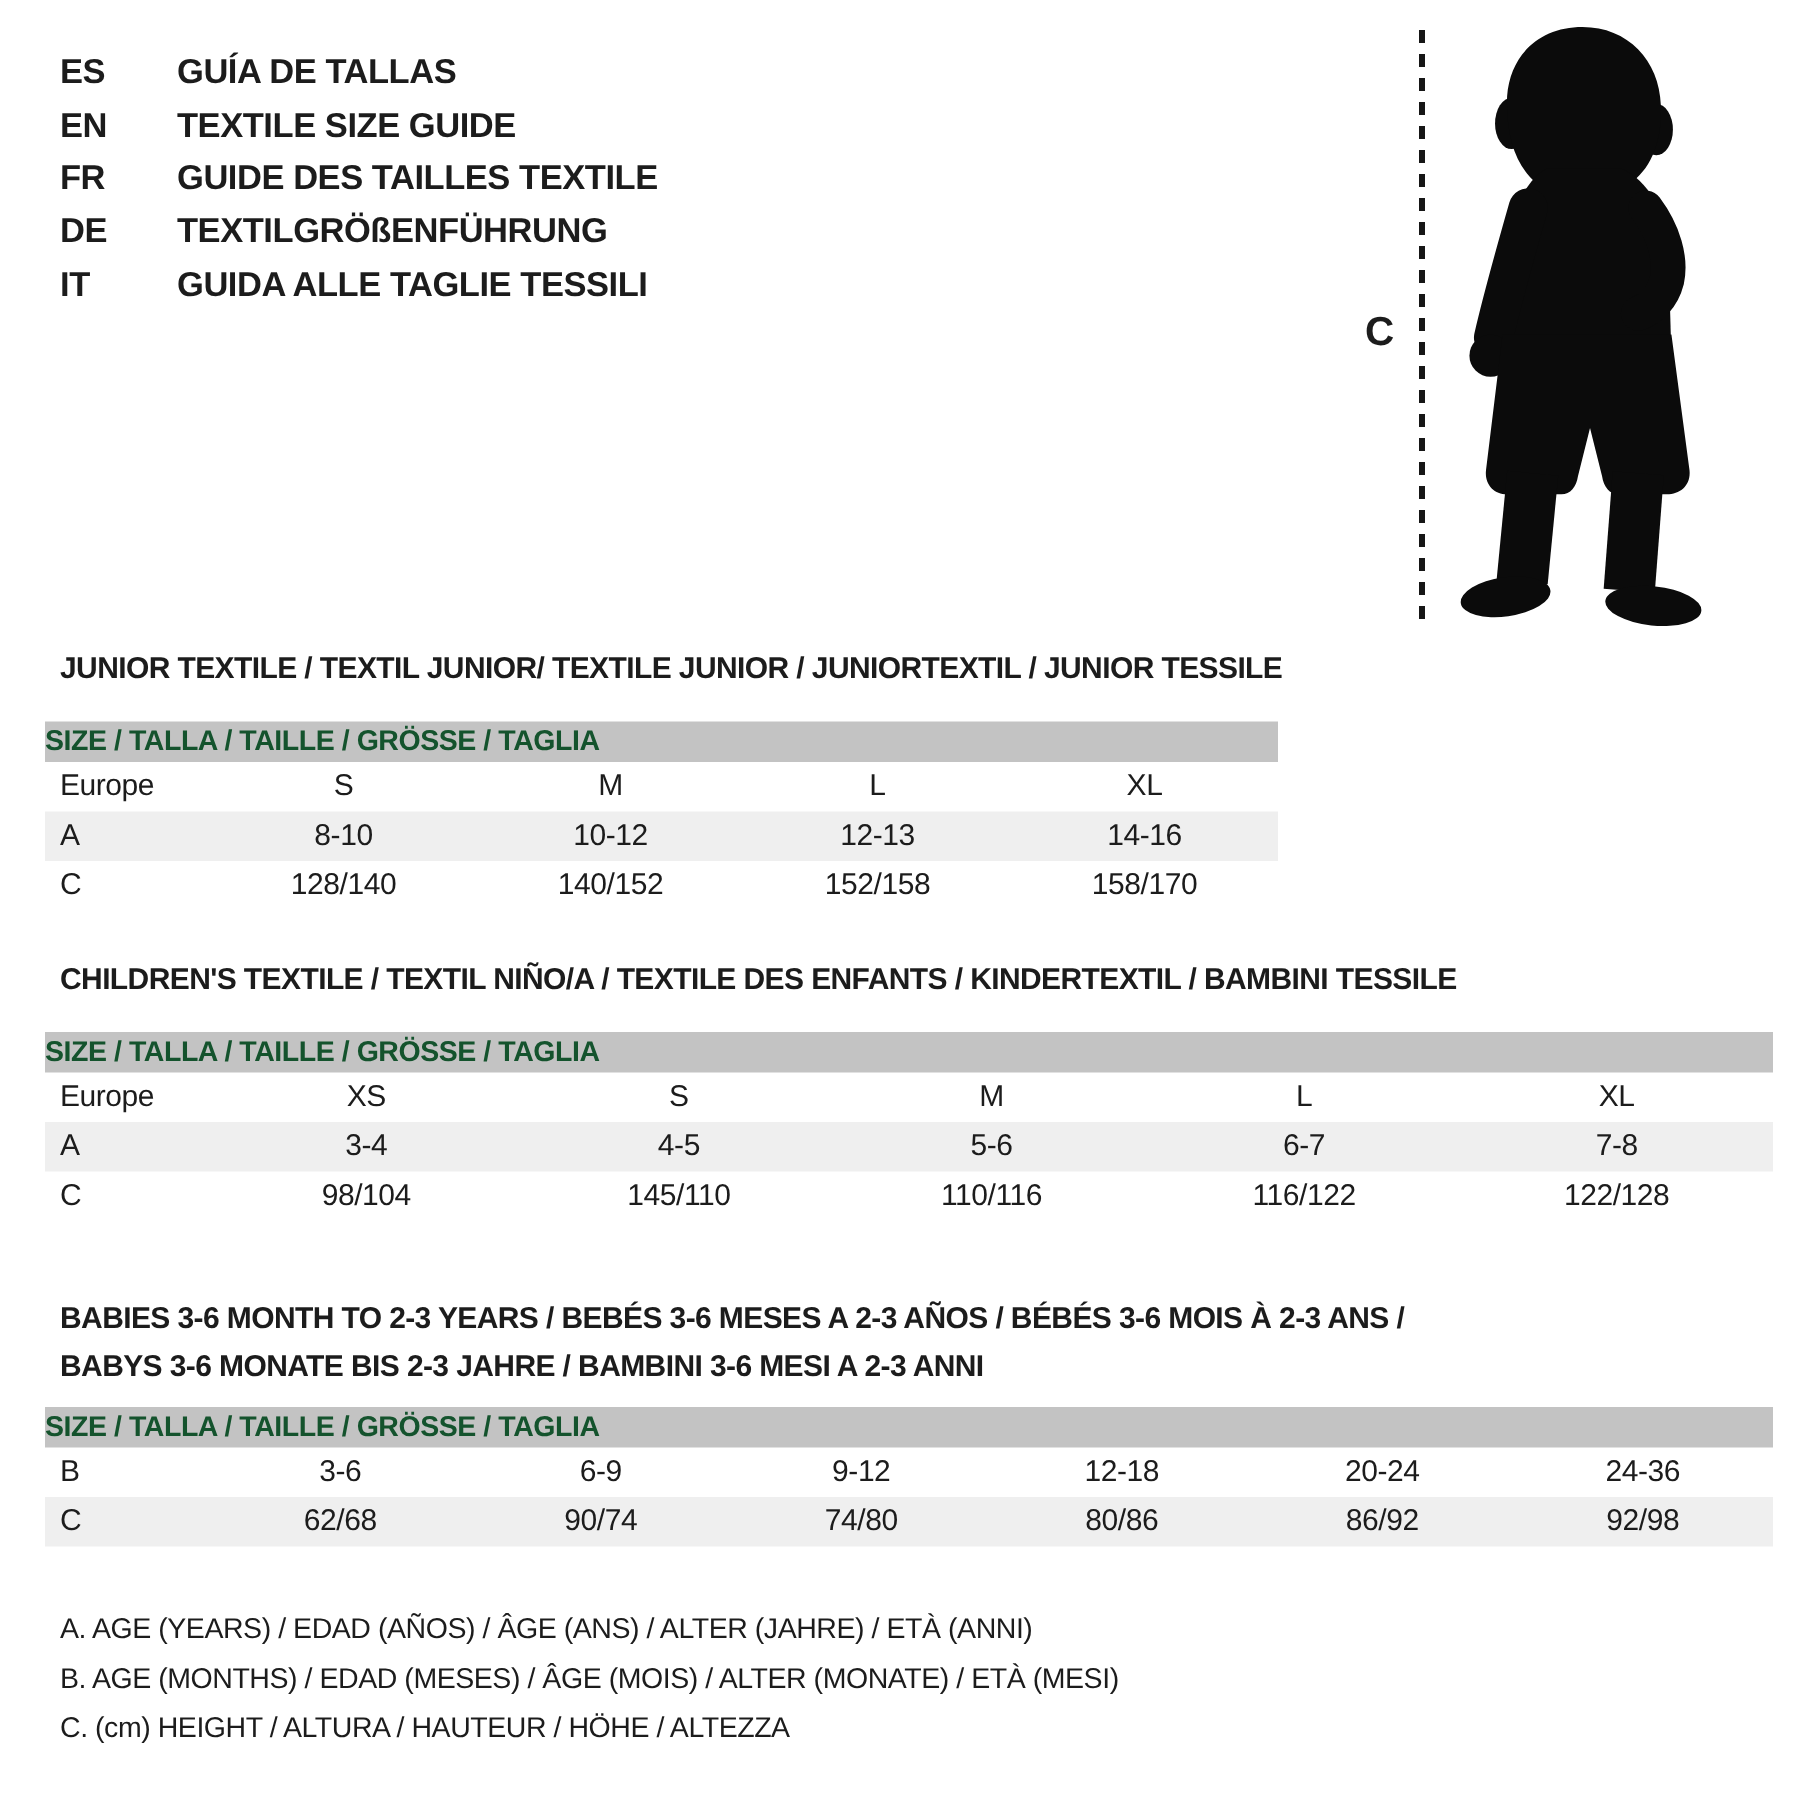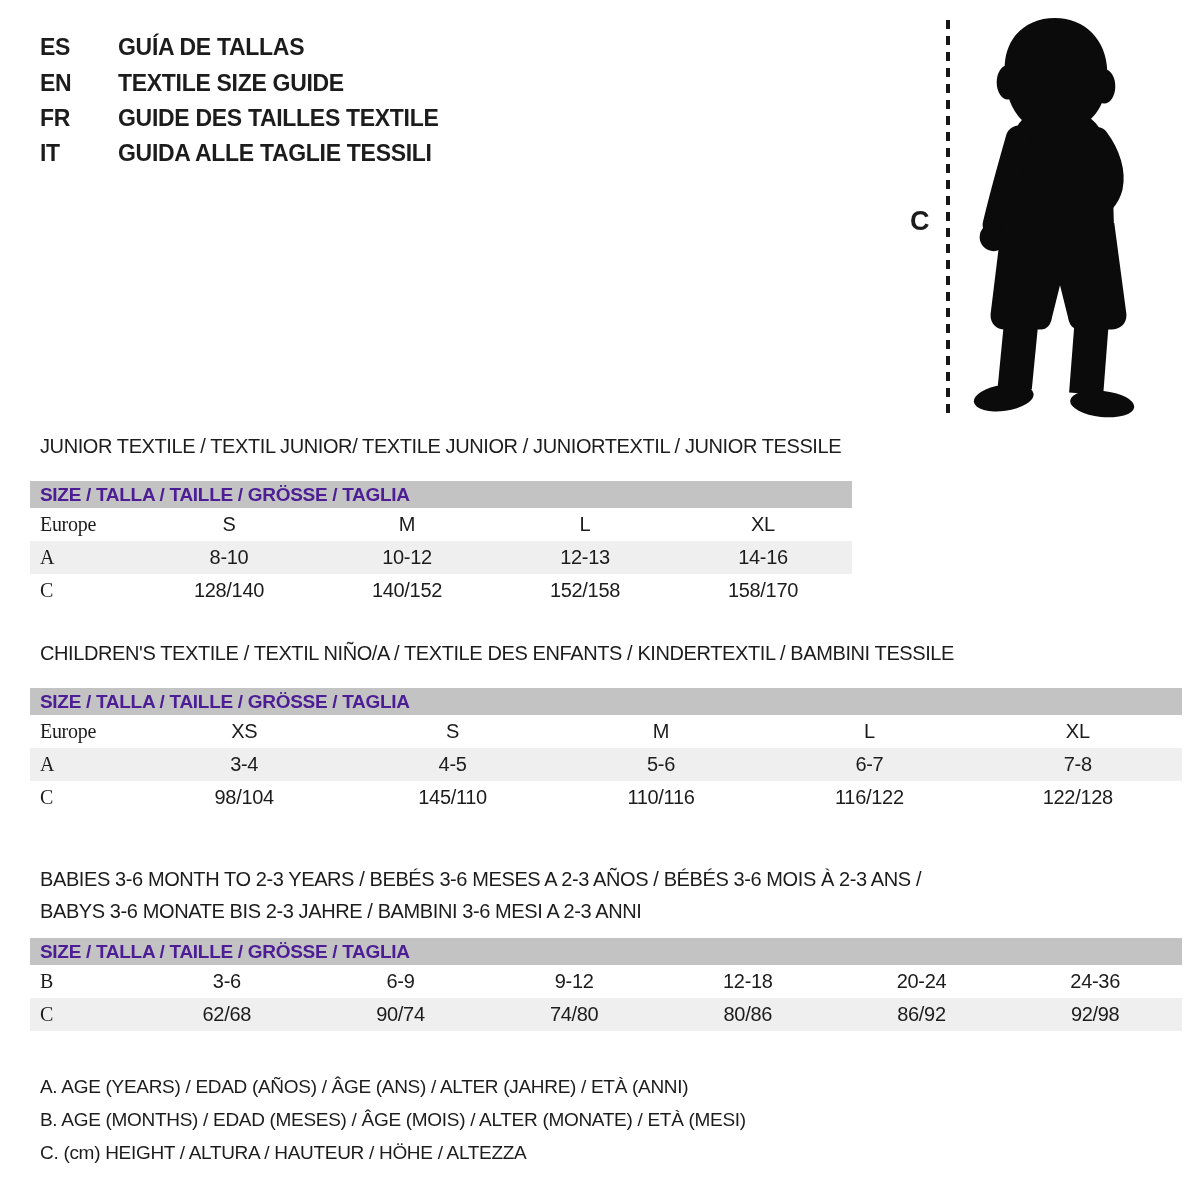--- a/index.html
+++ b/index.html
@@ -16,30 +16,30 @@
   .lang-label { font-weight: 700; font-size: 23px; letter-spacing: -0.3px; }
 
   
   .measure-line { position: absolute; left: 946px; top: 20px; width: 4px; height: 396px;
                   background: repeating-linear-gradient(to bottom, #161616 0 9px, transparent 9px 16px); }
   .measure-label { position: absolute; left: 910px; top: 206px; font-weight: 700; font-size: 27px; }
   .silhouette { position: absolute; left: 972px; top: 16px; width: 172px; height: 402px; }
 
   
   .section { position: absolute; left: 30px; }
-  .sec-title { font-weight: 400; font-size: 20px; letter-spacing: -0.4px; padding-left: 10px; white-space: nowrap; }
+  .sec-title { font-weight: 700; font-size: 20px; letter-spacing: -0.4px; padding-left: 10px; white-space: nowrap; }
   .size-bar { background: #c3c3c3; height: 27px; display: flex; align-items: center;
-              padding-left: 10px; font-weight: 700; font-size: 19px; color: #4c1d95;
+              font-weight: 700; font-size: 19px; color: #14532d;
               letter-spacing: -0.3px; }
   .trow { display: grid; height: 33px; align-items: center; }
   .trow.shaded { background: #efefef; }
   .cols4 { grid-template-columns: 110px repeat(4, 1fr); }
   .cols5 { grid-template-columns: 110px repeat(5, 1fr); }
   .cols6 { grid-template-columns: 110px repeat(6, 1fr); }
-  .rlabel { padding-left: 10px; font-size: 20px; font-weight: 400; letter-spacing: -0.3px; font-family: Liberation Serif, serif; }
+  .rlabel { padding-left: 10px; font-size: 20px; font-weight: 400; letter-spacing: -0.3px; }
   .cell { text-align: center; font-size: 20px; font-weight: 400; letter-spacing: -0.3px; }
 
   #sec-junior   { top: 435px; width: 822px; }
   #sec-junior .size-bar { margin-top: 23px; }
   #sec-children { top: 642px; width: 1152px; }
   #sec-children .size-bar { margin-top: 23px; }
   #sec-babies   { top: 868px; width: 1152px; }
   #sec-babies .size-bar { margin-top: 15px; }
   .sec-title.second { margin-top: 9px; }
 
@@ -58,20 +58,24 @@
       <span class="lang-code">ES</span>
       <span class="lang-label">GUÍA DE TALLAS</span>
     </div>
     <div class="lang-row">
       <span class="lang-code">EN</span>
       <span class="lang-label">TEXTILE SIZE GUIDE</span>
     </div>
     <div class="lang-row">
       <span class="lang-code">FR</span>
       <span class="lang-label">GUIDE DES TAILLES TEXTILE</span>
+    </div>
+    <div class="lang-row">
+      <span class="lang-code">DE</span>
+      <span class="lang-label">TEXTILGRÖßENFÜHRUNG</span>
     </div>
     <div class="lang-row">
       <span class="lang-code">IT</span>
       <span class="lang-label">GUIDA ALLE TAGLIE TESSILI</span>
     </div>
   </div>
 
   <div class="measure-line"></div>
   <div class="measure-label">C</div>
   <svg class="silhouette" viewBox="0 0 170 400" xmlns="http://www.w3.org/2000/svg">

